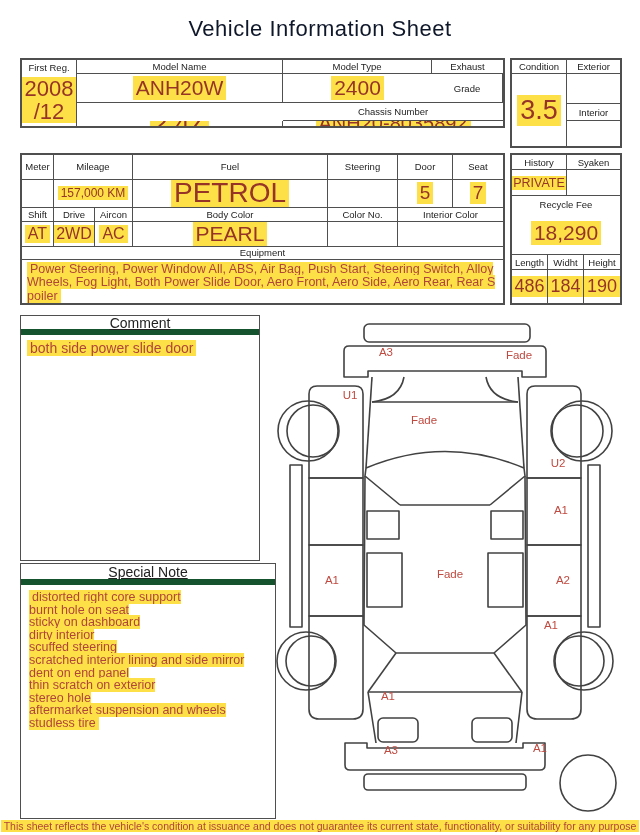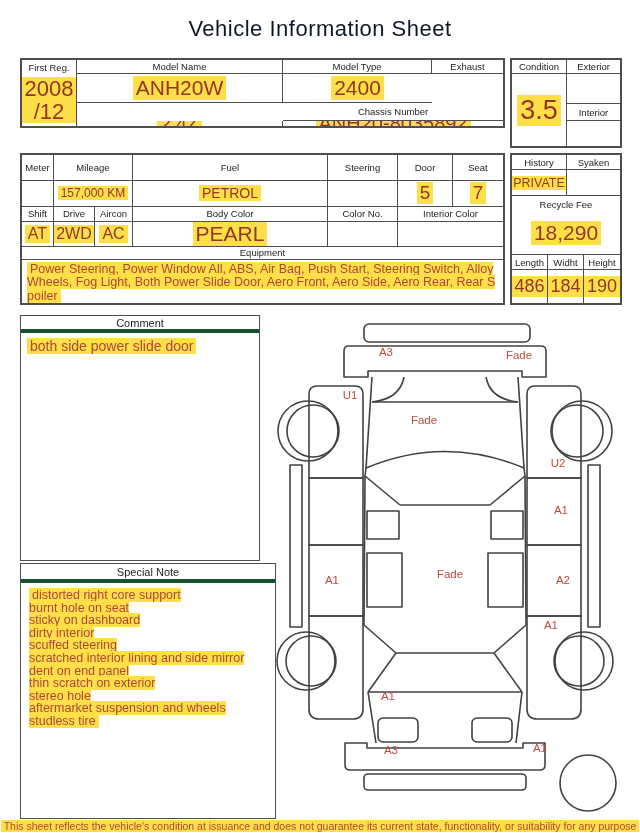--- a/index.html
+++ b/index.html
@@ -36,22 +36,22 @@
   .w32{width:32px;} .w79{width:79px;} .w195{width:195px;} .w70{width:70px;} .w55{width:55px;}
   .w41{width:41px;} .w38{width:38px;} .grow{flex:1;}
   .equip-text{flex:1;padding:3px 5px 0 5px;font-size:12.5px;line-height:13.5px;color:#b0453a;
               word-break:break-all;}
   
   #hist{left:510px;top:153px;width:112px;height:152px;display:flex;flex-direction:column;}
   .w55h{width:55px;} .w36{width:36px;}
   
   #comment{left:20px;top:315px;width:240px;height:246px;}
   #special{left:20px;top:563px;width:256px;height:256px;}
-  .boxhead{height:13px;border-bottom:4px solid #14532d;display:flex;align-items:center;
-           justify-content:center;font-size:11px;color:#222;}
+  .boxhead{height:13px;border-bottom:6px solid #14532d;display:flex;align-items:center;
+           justify-content:center;font-size:14px;color:#222;text-decoration:underline;}
   .comment-body{padding:5px 6px;font-size:14px;color:#b0453a;}
   .note-body{padding:6px 2px 0 8px;font-size:12.5px;line-height:12.6px;color:#b0453a;
              white-space:pre-line;word-break:break-all;}
   
   #diagram{position:absolute;left:268px;top:315px;width:372px;height:497px;}
   #diagram svg{display:block;}
   .dmg{font-size:11.5px;fill:#c04a40;text-anchor:middle;font-family:"Liberation Sans",sans-serif;}
   
   .footer{position:absolute;top:820px;left:0;width:640px;text-align:center;
           font-size:10.5px;color:#b0453a;}
@@ -71,22 +71,23 @@
     </div>
     <div class="lbl br bb">Model Name</div>
     <div class="lbl br bb">Model Type</div>
     <div class="lbl bb">Exhaust</div>
     <div class="val br bb" style="font-size:21px">
         <span class="hl">ANH20W</span>
       </div>
     <div class="val bb" style="font-size:21px">
         <span class="hl">2400</span>
       </div>
+    <div class="lbl br bb">Grade</div>
     <div class="lbl bb" style="grid-column:3/5">Chassis Number</div>
-    <div class="val br" style="font-size:19px">
+    <div class="val br" style="font-size:26px">
         <span class="hl">2.4Z</span>
       </div>
     <div class="val" style="grid-column:3/5;font-size:20px">
         <span class="hl">ANH20-8035892</span>
       </div>
   </div>
 
   <div class="box" id="cond">
     <div class="lbl br bb">Condition</div>
     <div class="lbl bb">Exterior</div>
@@ -105,21 +106,21 @@
       <div class="lbl br w195">Fuel</div>
       <div class="lbl br w70">Steering</div>
       <div class="lbl br w55">Door</div>
       <div class="lbl grow">Seat</div>
     </div>
     <div class="row bb" style="height:28px">
       <div class="val br w32"></div>
       <div class="val br w79" style="font-size:12px">
           <span class="hl">157,000 KM</span>
         </div>
-      <div class="val br w195" style="font-size:14px">
+      <div class="val br w195" style="font-size:28px">
           <span class="hl">PETROL</span>
         </div>
       <div class="val br w70"></div>
       <div class="val br w55" style="font-size:19px">
           <span class="hl">5</span>
         </div>
       <div class="val grow" style="font-size:19px">
           <span class="hl">7</span>
         </div>
     </div>

